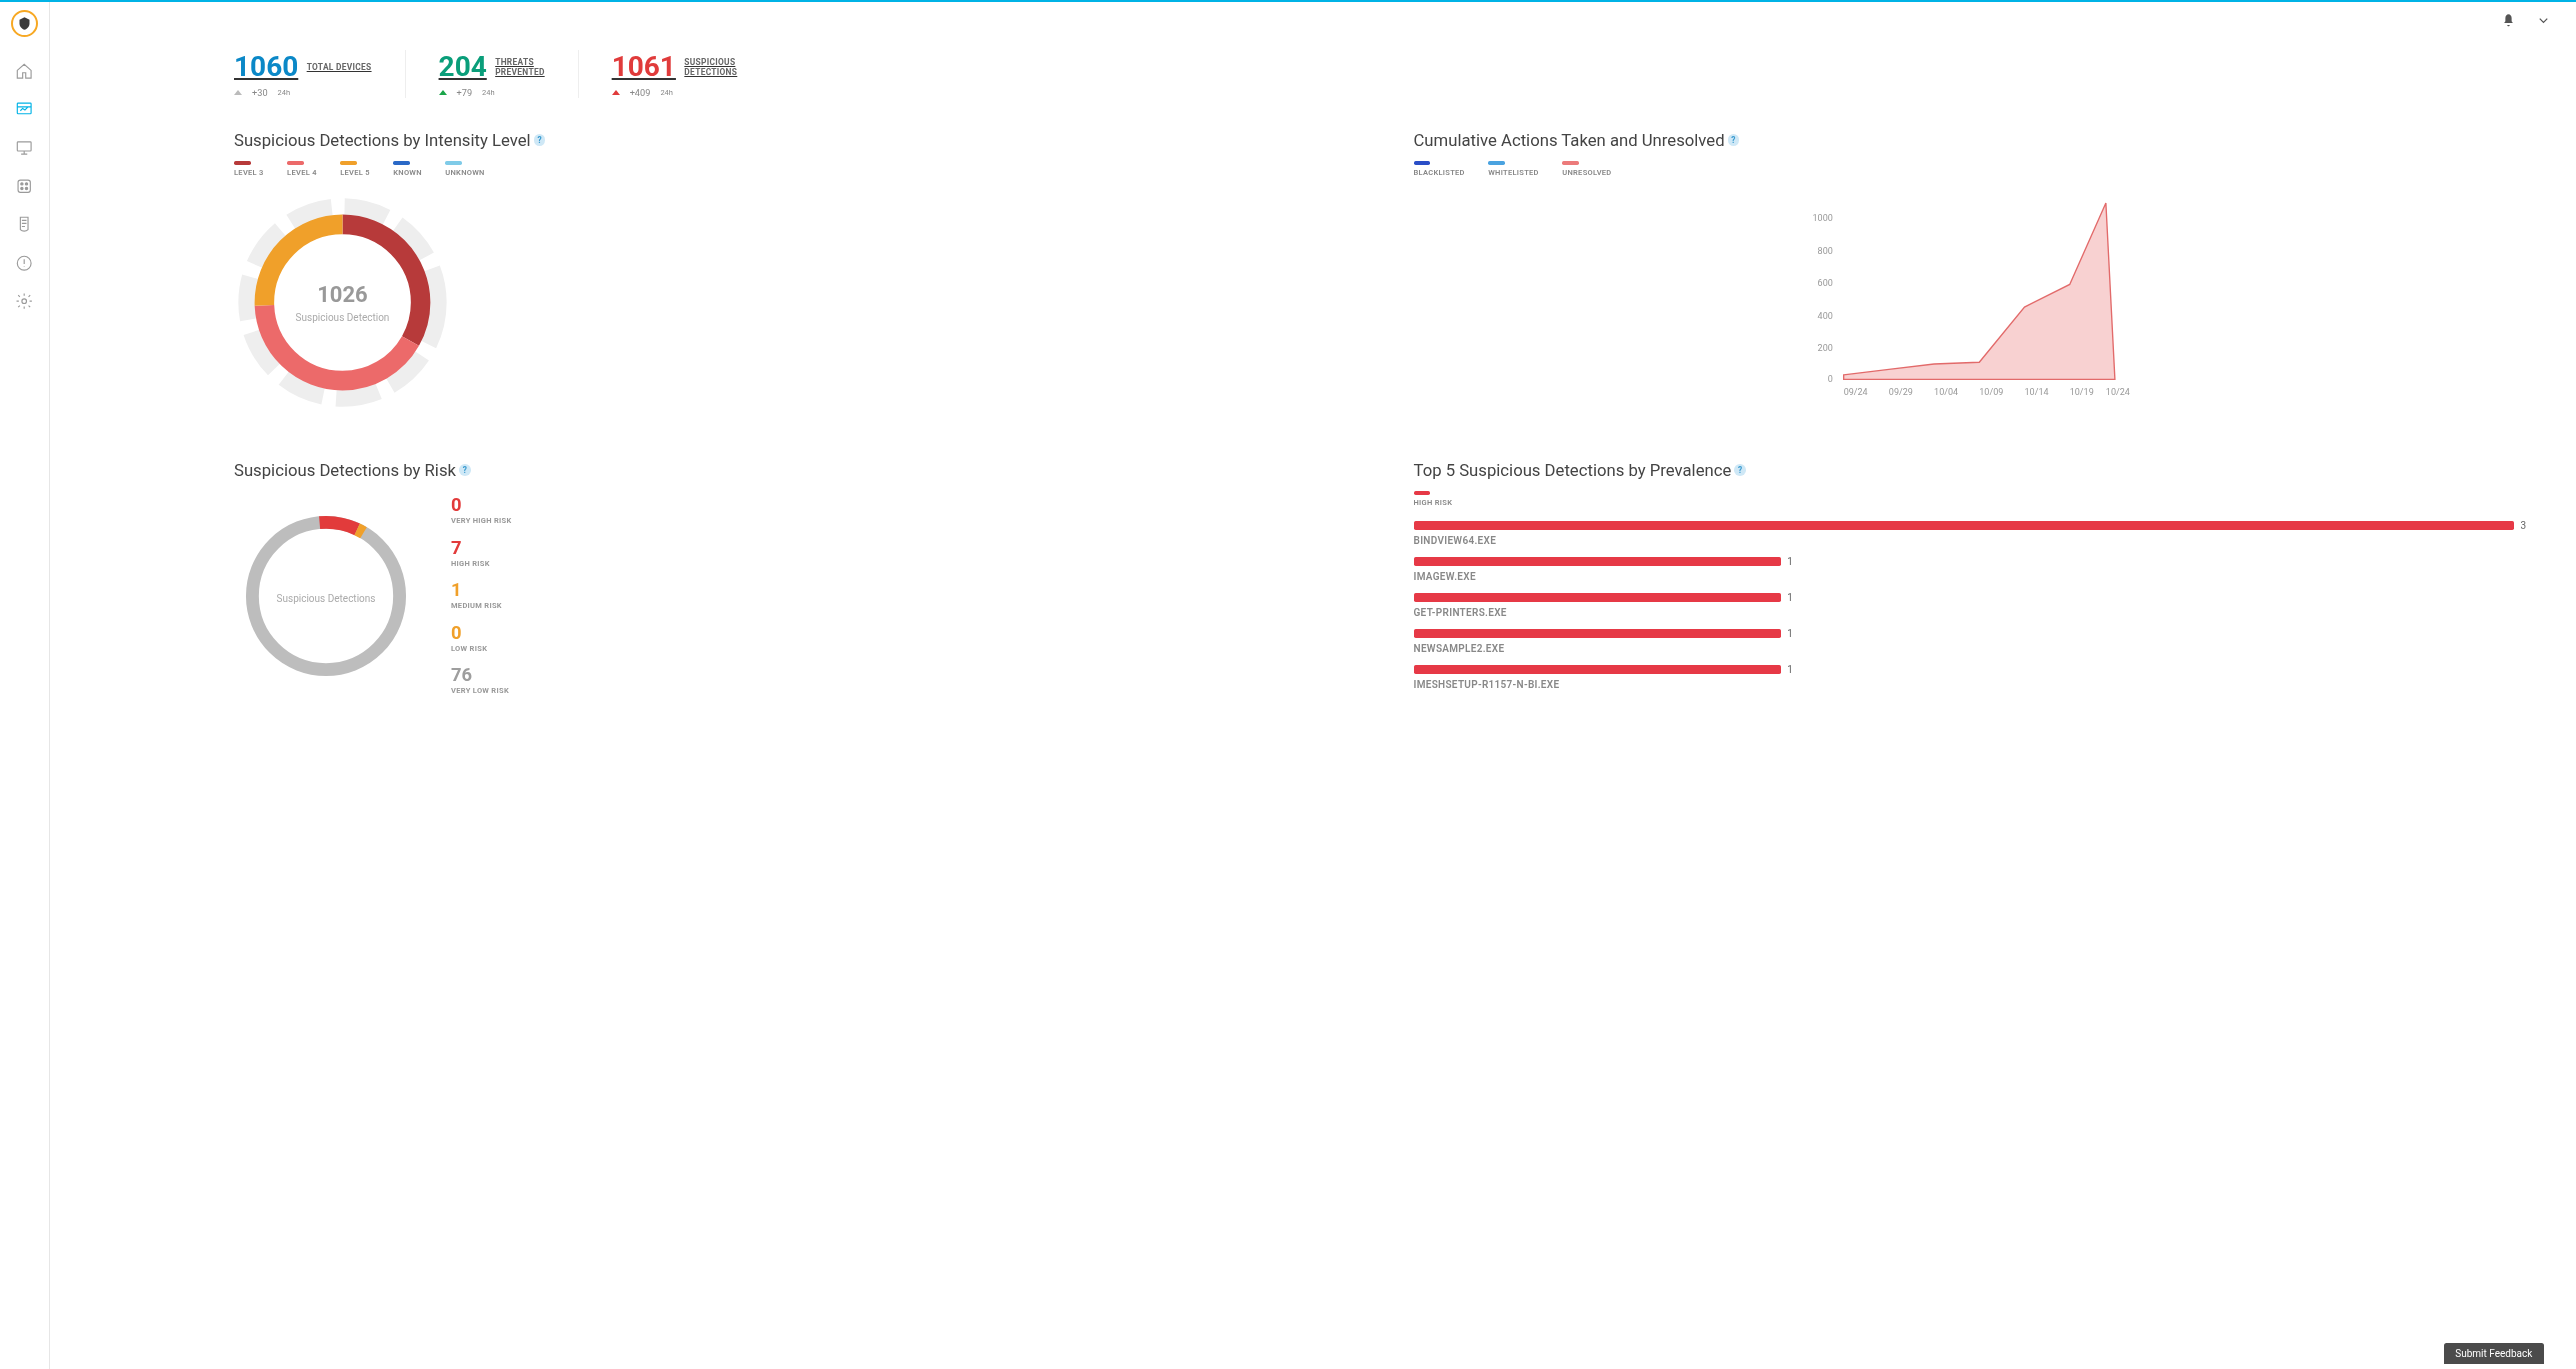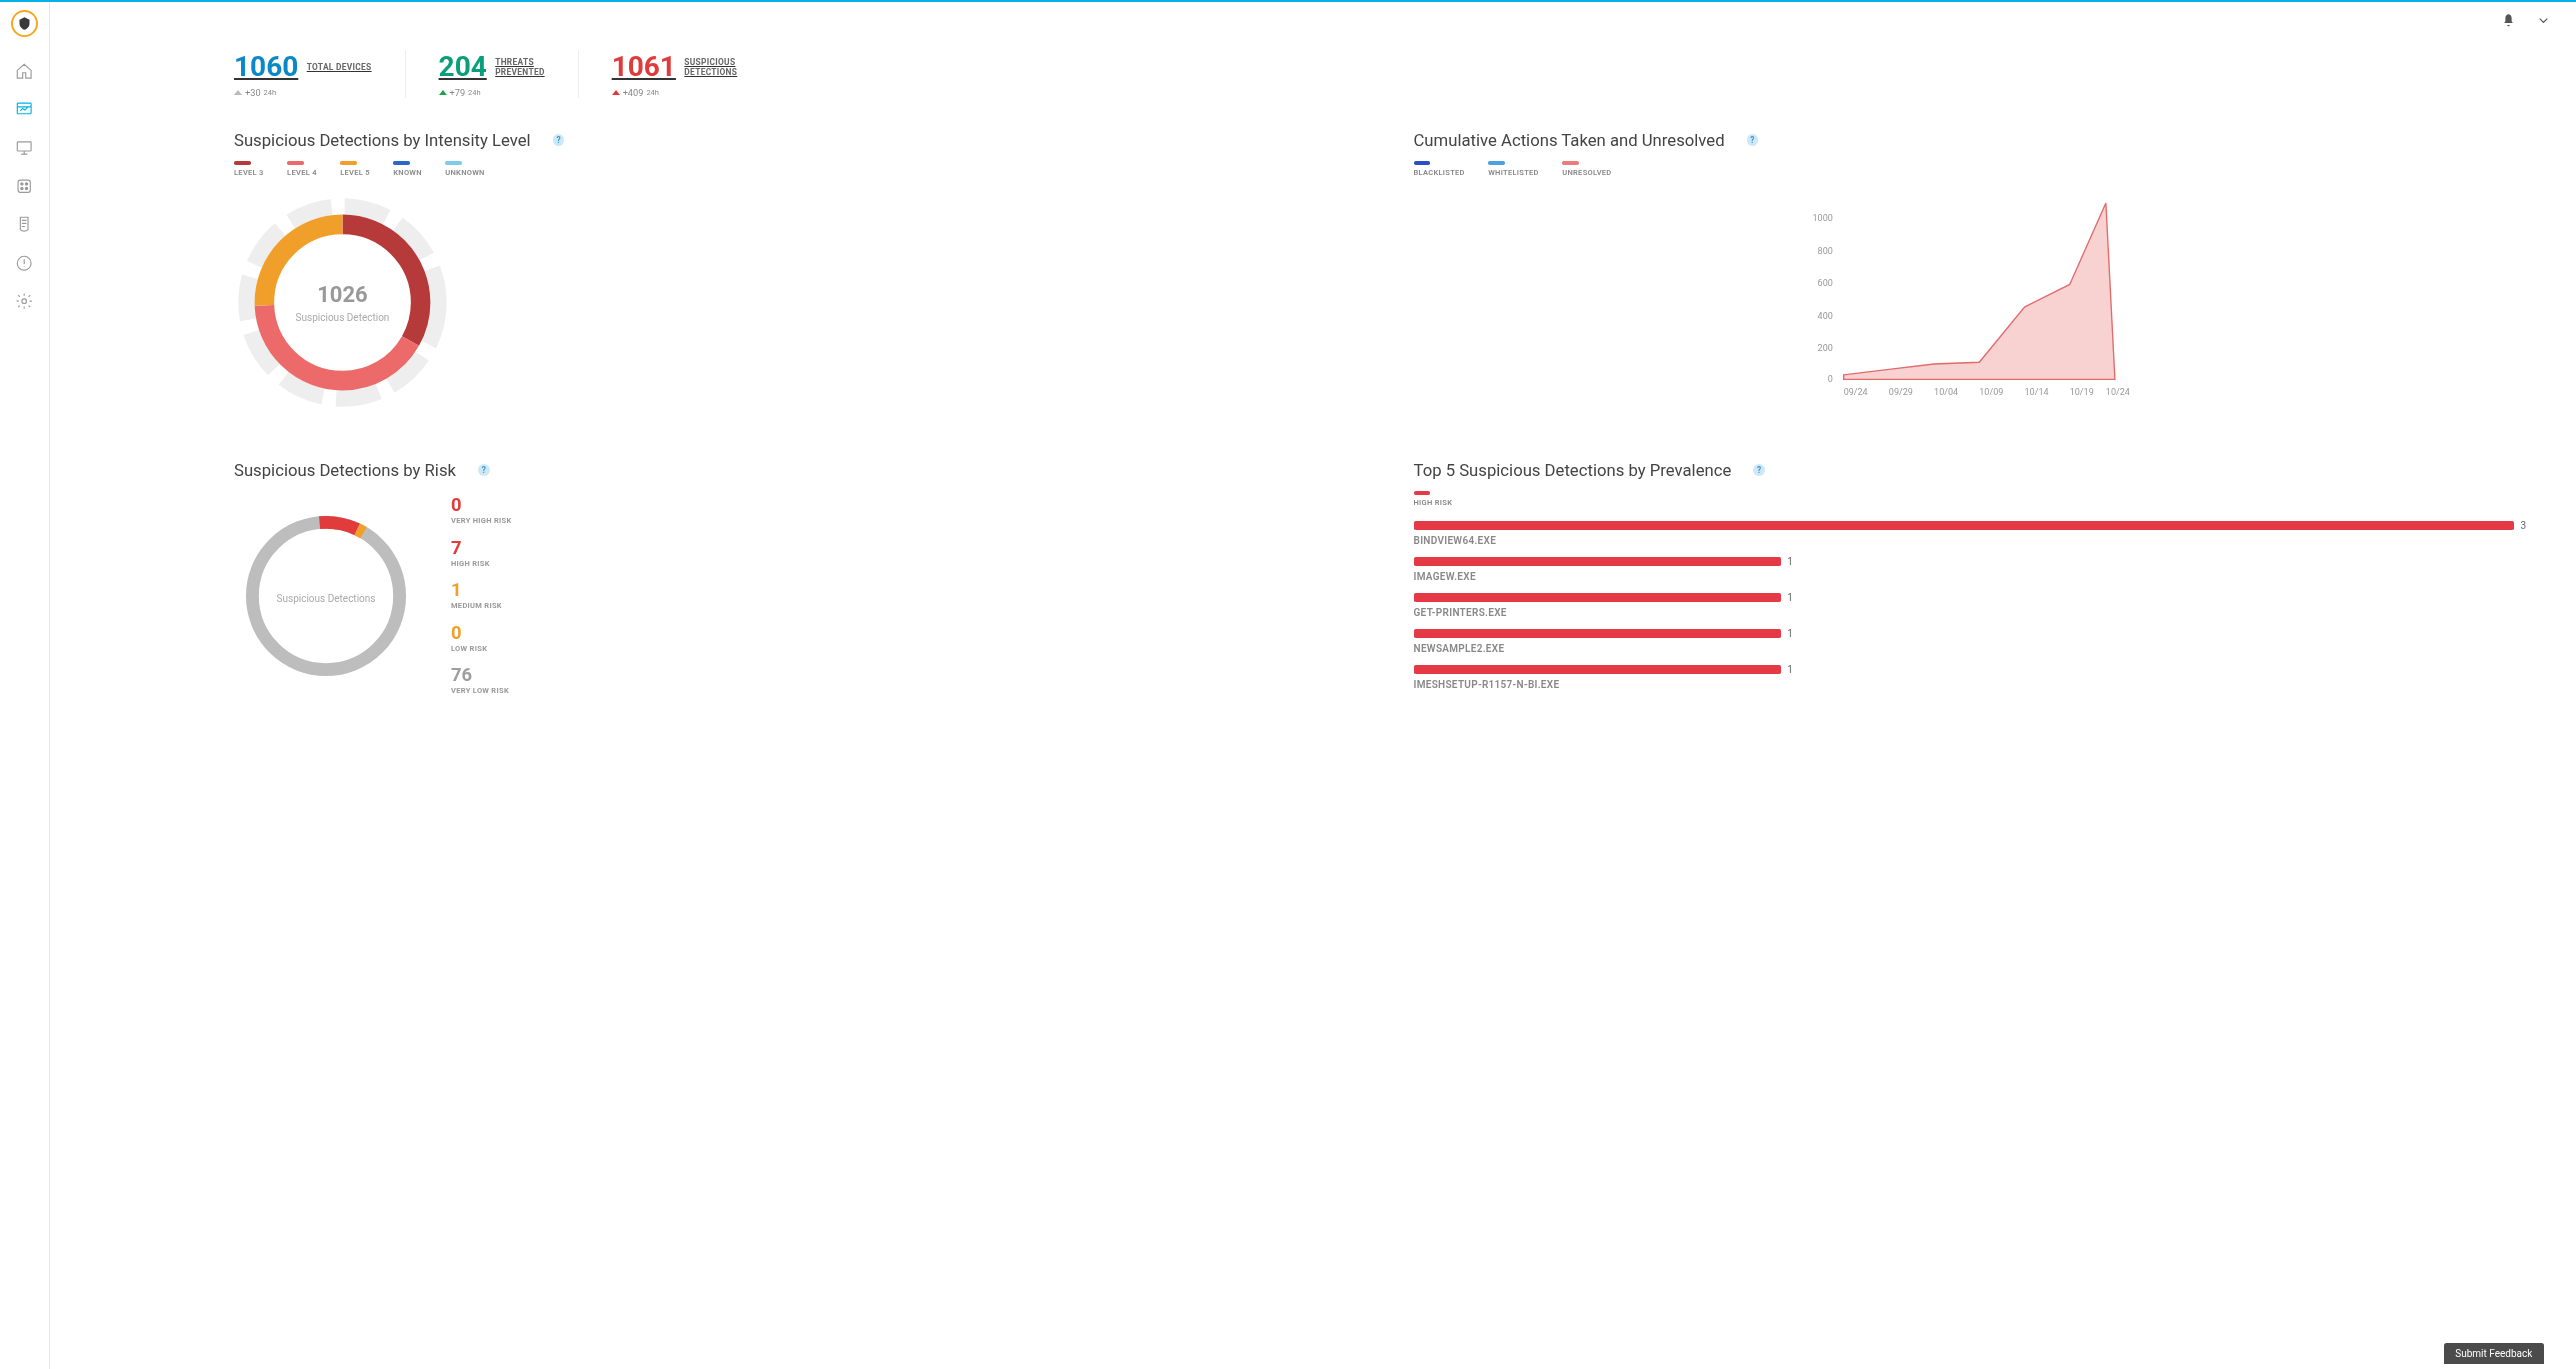--- a/index.html
+++ b/index.html
@@ -18,27 +18,27 @@
 .content { flex:1; overflow:auto; padding:8.4px 50px 33px 184px; }
 .stats-row { display:flex; gap:33px; margin-bottom:33px; }
 .stat { padding-right:33px; border-right:0.8px solid #eee; }
 .stat:last-child { border-right:none; }
 .stat-top { display:flex; align-items:center; gap:8.4px;text-decoration:underline; }
 .stat-val { font-size:28px; font-weight:700; }
 .stat-val.blue { color:#0b88c7; }
 .stat-val.teal { color:#0a9e7a; }
 .stat-val.red { color:#e03b3b; }
 .stat-lbl { font-size:8.4px; font-weight:700; color:#666; line-height:1.2; letter-spacing:0.3px; }
-.stat-delta { font-size:9.2px; color:#888; margin-top:3.3px; display:flex; align-items:center; gap:3px;}
+.stat-delta { font-size:9.2px; color:#888; margin-top:3.3px; display:flex; align-items:center; gap:10px;}
 .tri { display:inline-block; width:0; height:0; border-left:4.2px solid transparent; border-right:4.2px solid transparent; }
 .tri.up-gray { border-bottom:5px solid #bbb; }
 .tri.up-green { border-bottom:5px solid #1aa54a; }
 .tri.up-red { border-bottom:5px solid #e03b3b; }
 .cards { display:grid; grid-template-columns: 1fr 1fr; gap:50px 67px; }
-.card-title { font-size:16.7px; color:#444; margin-bottom:11.7px; display:flex; align-items:center; gap:22px;}
+.card-title { font-size:16.7px; color:#444; margin-bottom:11.7px; display:flex; align-items:center; gap:3px;}
 .help { width:11.7px; height:11.7px; border-radius:50%; background:#cfe8f6; color:#3a9bd0; font-size:8.4px; font-weight:700; display:inline-flex; align-items:center; justify-content:center; }
 .legend-row { display:flex; gap:23.4px; margin-bottom:8.4px; }
 .legend-item { display:flex; flex-direction:column; gap:3.3px; }
 .legend-item .sw { width:16.7px; height:3.3px; border-radius:1.7px; }
 .legend-item .txt { font-size:7.5px; font-weight:600; color:#888; letter-spacing:0.3px; }
 .donut-wrap { display:flex; align-items:center; justify-content:flex-start; margin-top:16.7px; }
 .donut { position:relative; width:217px; height:217px; }
 .donut svg { width:100%; height:100%; }
 .donut-center { position:absolute; inset:0; display:flex; flex-direction:column; align-items:center; justify-content:center; color:#aaa; }
 .donut-center .num { font-size:22px; font-weight:700; color:#999; }

